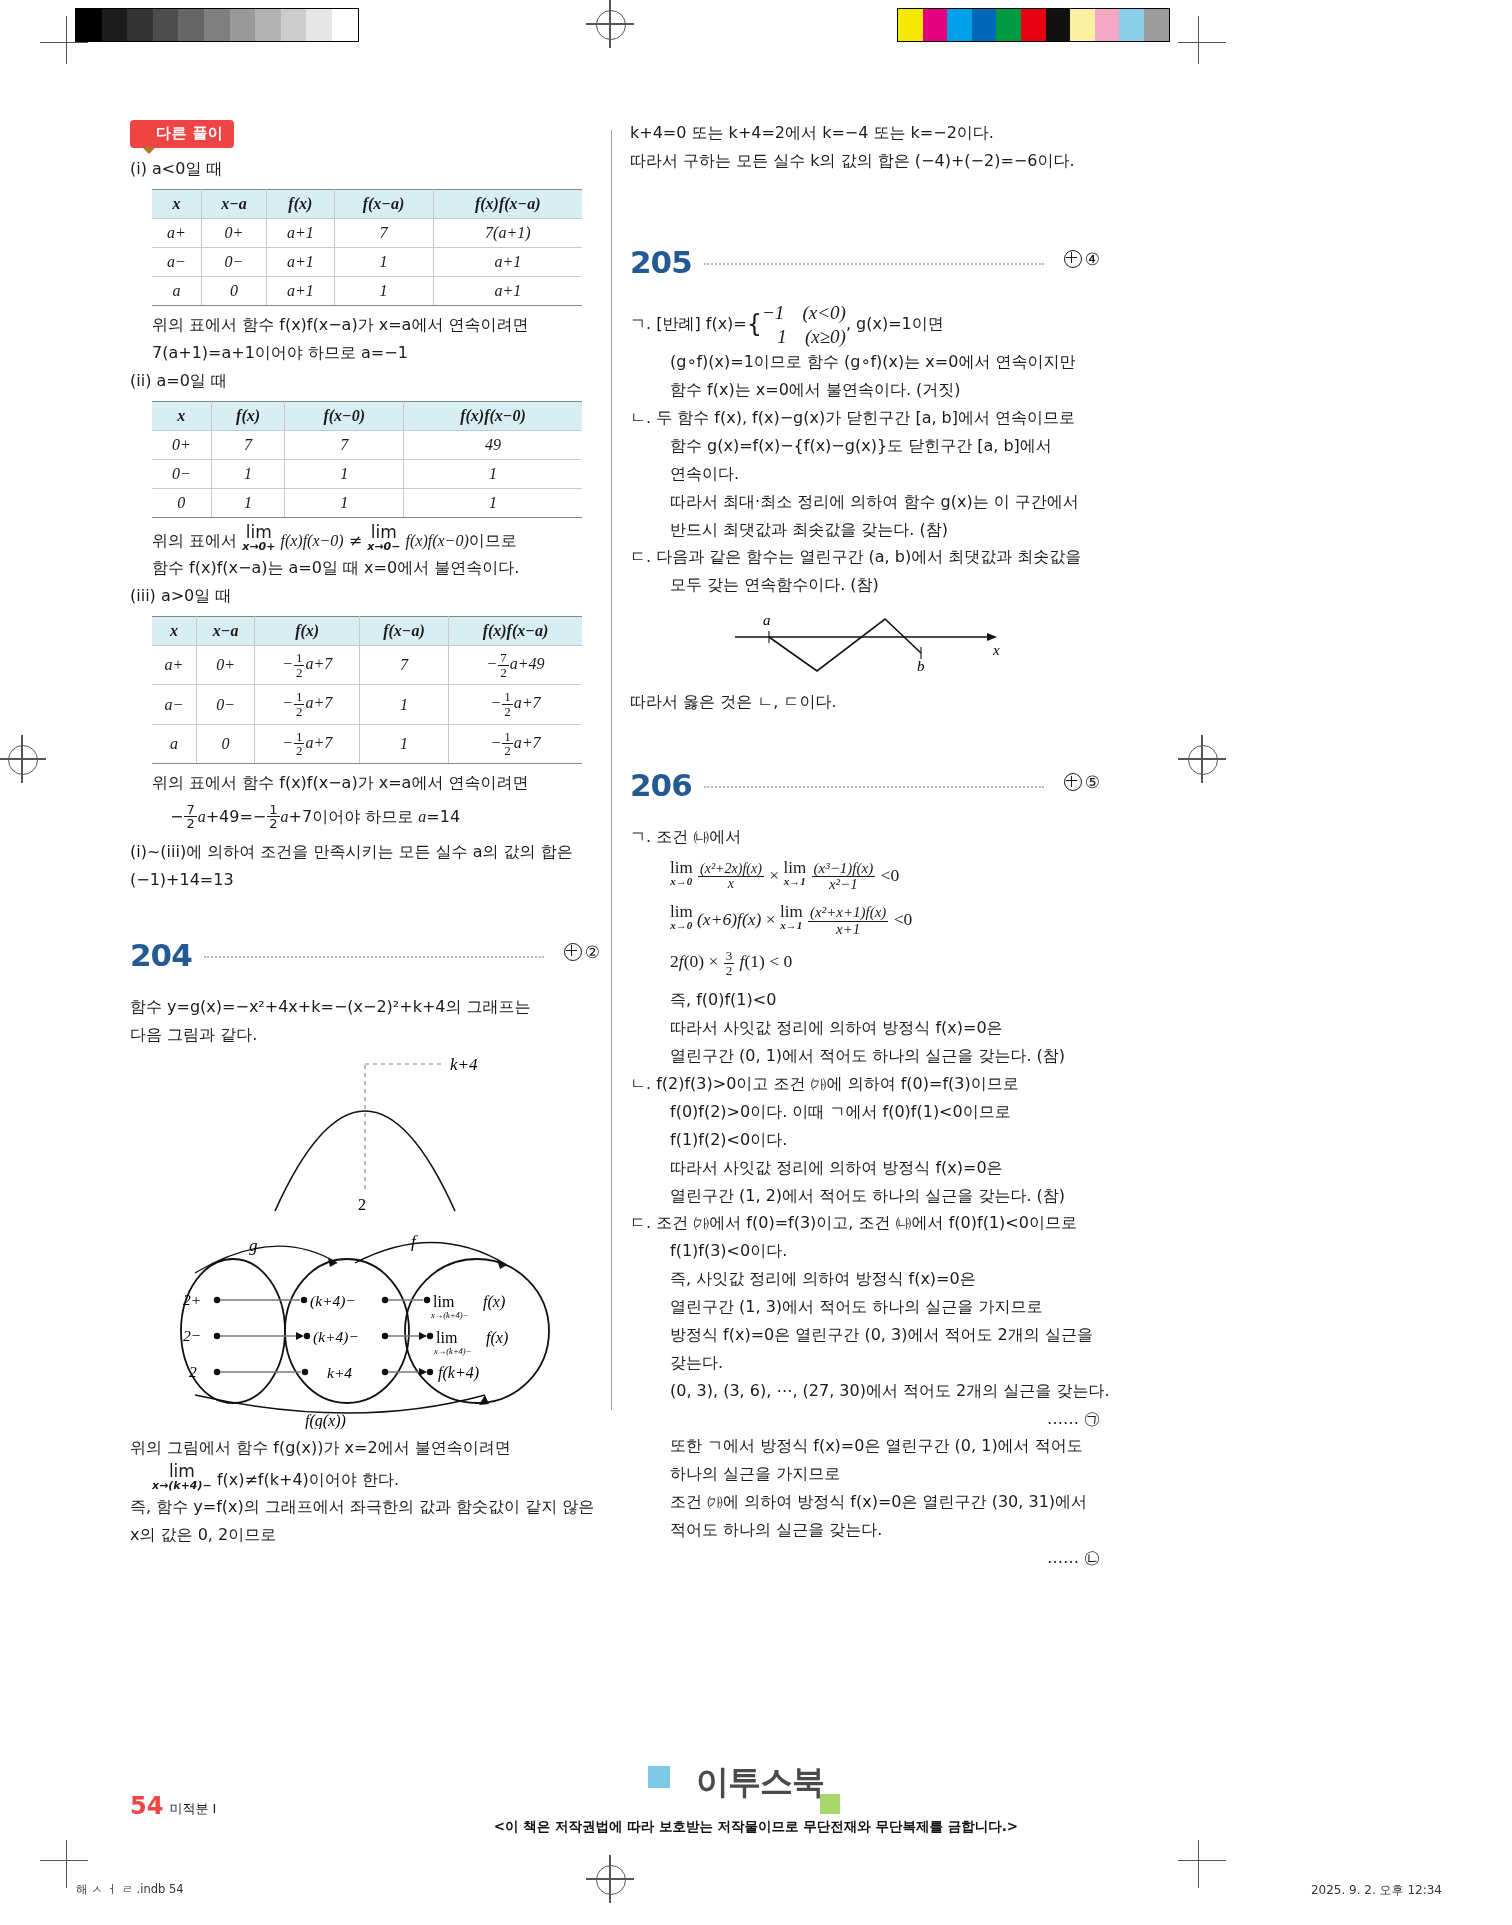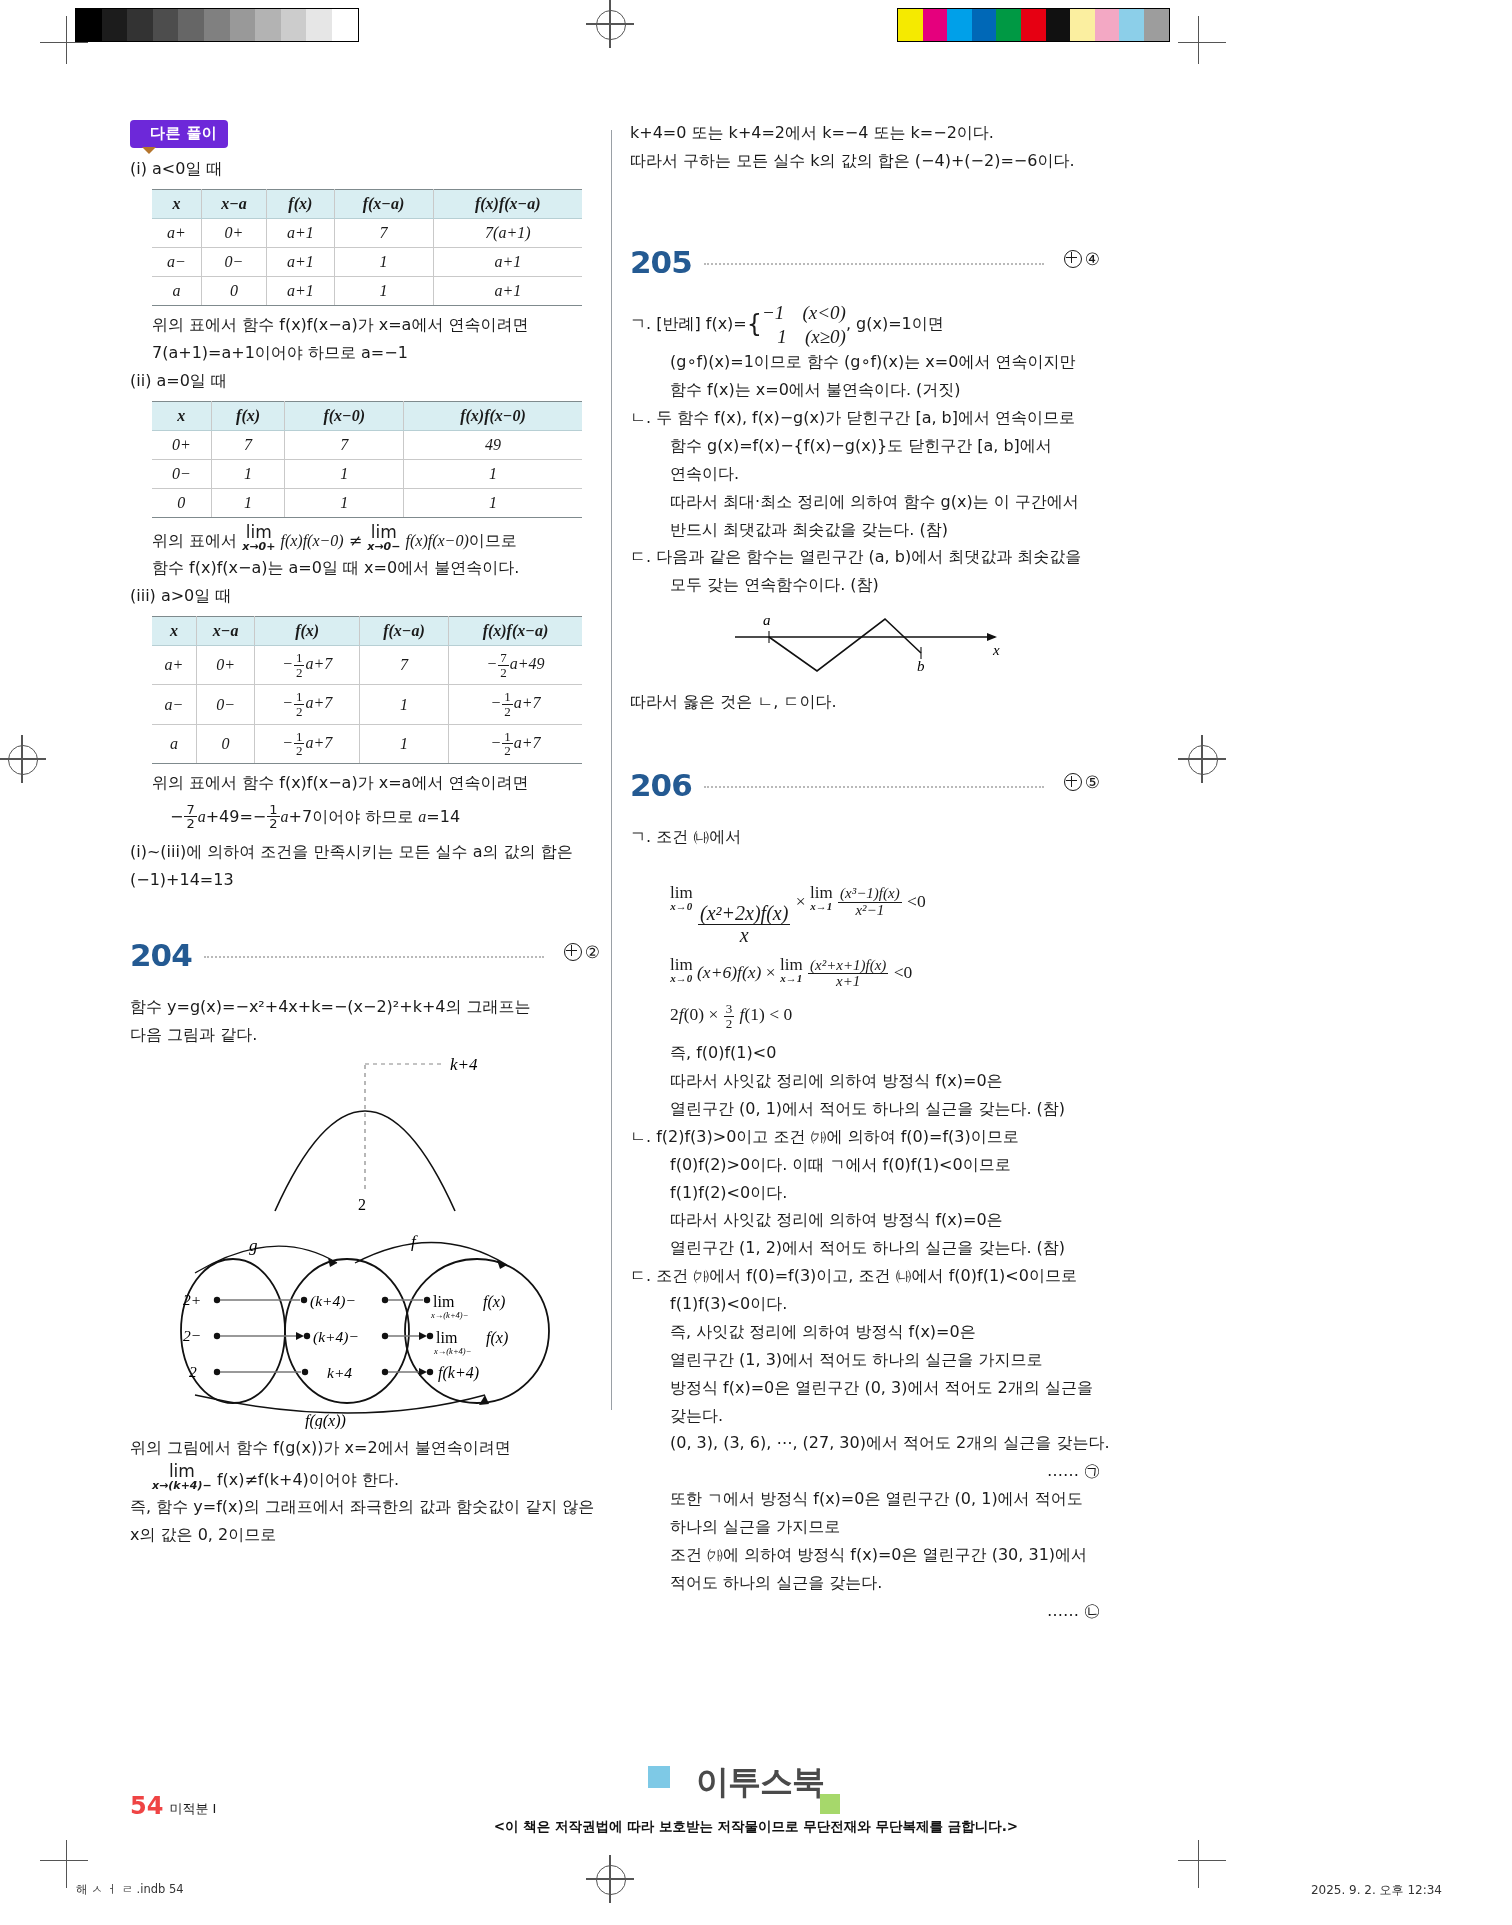--- a/index.html
+++ b/index.html
@@ -29,22 +29,22 @@
 
   
   .ln{font-size:17.5px;line-height:1.68;margin:0 0 1px 0;white-space:nowrap;}
   .indent1{padding-left:22px;}
   .indent2{padding-left:40px;}
   .it{font-style:italic;font-family:"Liberation Serif",serif;}
   .kr{font-family:"DejaVu Sans","Liberation Sans",sans-serif;font-size:16px;}
 
   
   .badge-wrap{position:relative;display:inline-block;margin-bottom:8px;}
-  .badge{display:inline-block;background:#6d28d9;color:#fff;font-family:"DejaVu Sans",sans-serif;
-         font-weight:bold;font-size:15px;padding:4px 11px 5px 20px;border-radius:4px;letter-spacing:.4px;}
+  .badge{display:inline-block;background:#ef4444;color:#fff;font-family:"DejaVu Sans",sans-serif;
+         font-weight:bold;font-size:15px;padding:4px 11px 5px 26px;border-radius:4px;letter-spacing:.4px;}
   .badge-tail{position:absolute;left:12px;bottom:-6px;width:0;height:0;
               border-left:7px solid transparent;border-right:7px solid transparent;border-top:7px solid #b5752c;}
 
   
   table.mt{border-collapse:collapse;margin:6px 0 6px 22px;width:430px;
            font-family:"Liberation Serif",serif;}
   table.mt th,table.mt td{border-left:1px solid #c9c9c9;border-right:1px solid #c9c9c9;
         text-align:center;font-size:16px;padding:5px 2px;font-style:italic;}
   table.mt th:first-child,table.mt td:first-child{border-left:none;}
   table.mt th:last-child,table.mt td:last-child{border-right:none;}
@@ -437,21 +437,21 @@
         <span class="ansicon"></span><span>⑤</span>
       </span>
     </div>
 
     <p class="ln kr">
       <span>ㄱ.</span>
       <span>조건 ㈏에서</span></p>
 
     <p class="ln indent2" style="margin:8px 0 10px 0">
       <span class="limop"><b>lim</b><i>x→0</i></span>
-      <span class="frac" style="font-size:20px;margin-top:44px;"><span class="num it">(x²+2x)f(x)</span><span class="den it">x</span></span>
+      <span class="frac" style="font-size:14px;"><span class="num it">(x²+2x)f(x)</span><span class="den it">x</span></span>
       <span>×</span>
       <span class="limop"><b>lim</b><i>x→1</i></span>
       <span class="frac" style="font-size:15px;"><span class="num it">(x³−1)f(x)</span><span class="den it">x²−1</span></span>
       <span>&lt;0</span>
     </p>
 
     <p class="ln indent2" style="margin:8px 0 10px 0">
       <span class="limop"><b>lim</b><i>x→0</i></span>
       <span class="it">(x+6)f(x)</span>
       <span>×</span>

